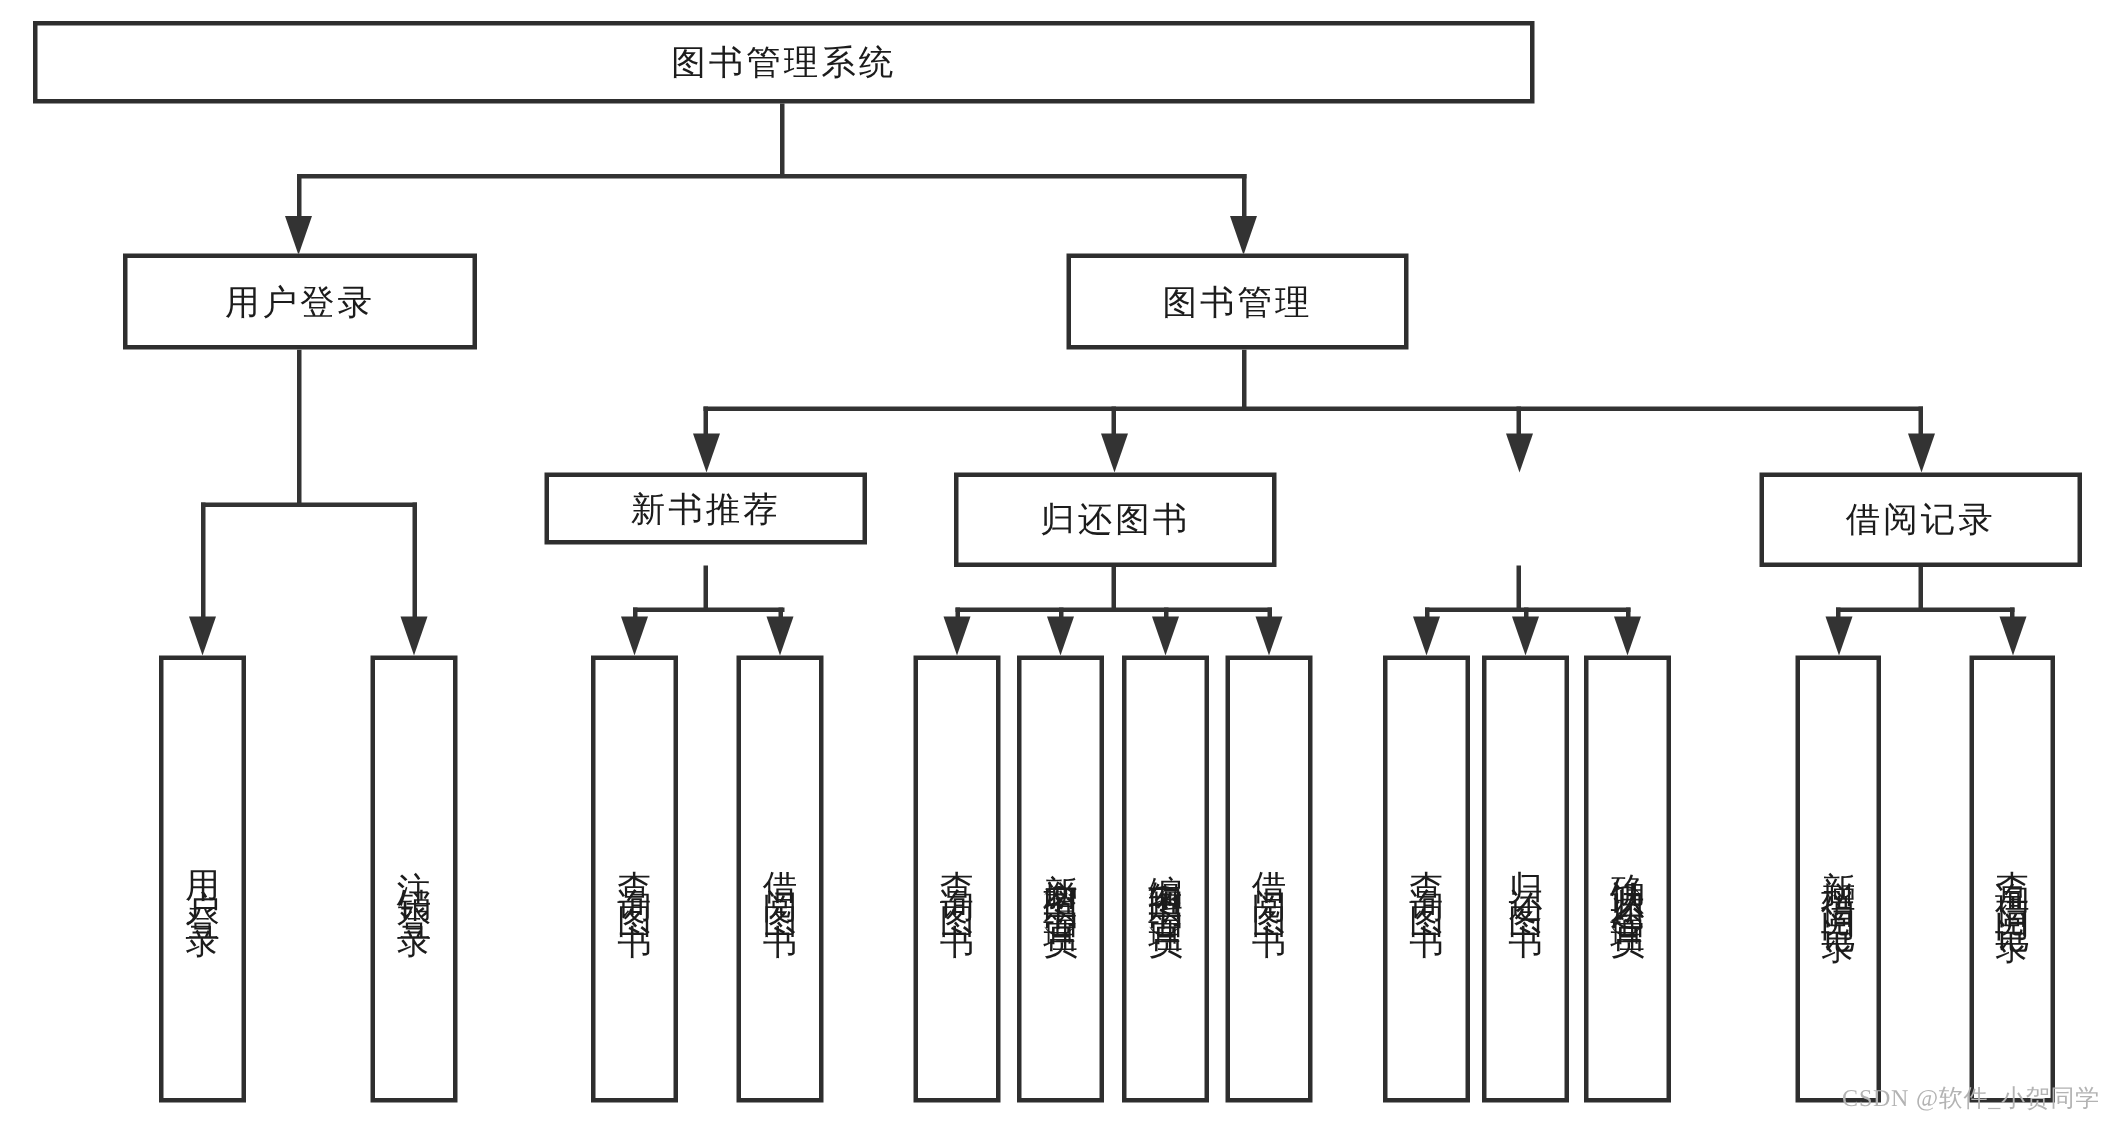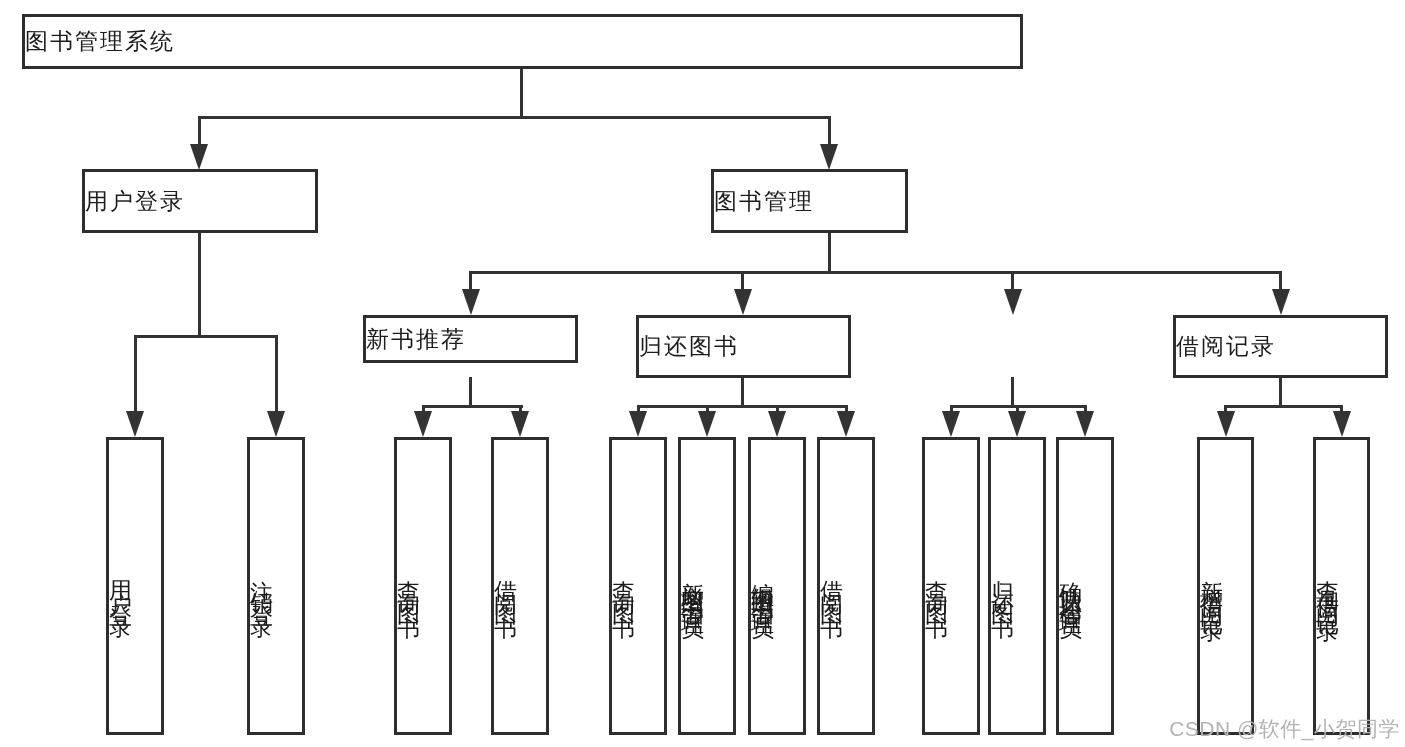--- a/index.html
+++ b/index.html
@@ -5,40 +5,41 @@
   html,body { margin:0; padding:0; background:#ffffff; }
   .canvas {
     position:relative; width:1405px; height:747px;
     background:#ffffff; overflow:hidden;
     font-family:"Liberation Sans", sans-serif;
     color:#1c1c1c;
   }
   .node {
     position:absolute; box-sizing:border-box;
     border:3px solid #2e2e2e; background:#ffffff;
-    display:flex; align-items:center; justify-content:flex-start;
+    display:flex; align-items:center; justify-content:center;
   }
   .node.h { font-size:23px; letter-spacing:2px; white-space:nowrap; }
   .vtext {
     writing-mode:vertical-rl; text-orientation:mixed;
     font-size:23px; line-height:1; white-space:nowrap;
   }
   .ls-lg { letter-spacing:12px; }
   .ls-md { letter-spacing:8px; }
   .ls-sm { letter-spacing:5px; }
   .line { position:absolute; background:#333333; }
   .arrow {
     position:absolute; width:0; height:0;
     border-left:9px solid transparent; border-right:9px solid transparent;
     border-top:26px solid #333333;
   }
   .watermark {
     position:absolute; right:5px; bottom:4px;
-    font-size:21px; color:#b3b3b3; letter-spacing:0.5px; z-index:5;
+    font-size:16px; color:#b3b3b3; letter-spacing:0.5px; z-index:5;
     white-space:nowrap;
+    font-family:Liberation Serif, serif;
   }
 </style>
 </head>
 <body>
 
 <div class="canvas">
 
   <div class="line" style="left:519.5px;top:68px;width:3px;height:50px"></div>
   <div class="line" style="left:197.5px;top:116px;width:633px;height:3px"></div>
   <div class="line" style="left:197.5px;top:116px;width:3px;height:31px"></div>
@@ -99,21 +100,21 @@
   <div class="arrow" style="left:1216.5px;top:411px"></div>
   <div class="arrow" style="left:1332.5px;top:411px"></div>
 
   <div class="node h" style="left:22px;top:14px;width:1001px;height:55px">
     <span>图书管理系统</span>
   </div>
 
   <div class="node h" style="left:82px;top:169px;width:236px;height:64px">
     <span>用户登录</span>
   </div>
-  <div class="node h" style="left:711px;top:169px;width:197px;height:64px">
+  <div class="node h" style="left:711px;top:169px;width:228px;height:64px">
     <span>图书管理</span>
   </div>
 
   <div class="node h" style="left:363px;top:315px;width:215px;height:48px">
     <span>新书推荐</span>
   </div>
   <div class="node h" style="left:636px;top:315px;width:215px;height:63px">
     <span>归还图书</span>
   </div>
   <div class="node h" style="left:1173px;top:315px;width:215px;height:63px">

